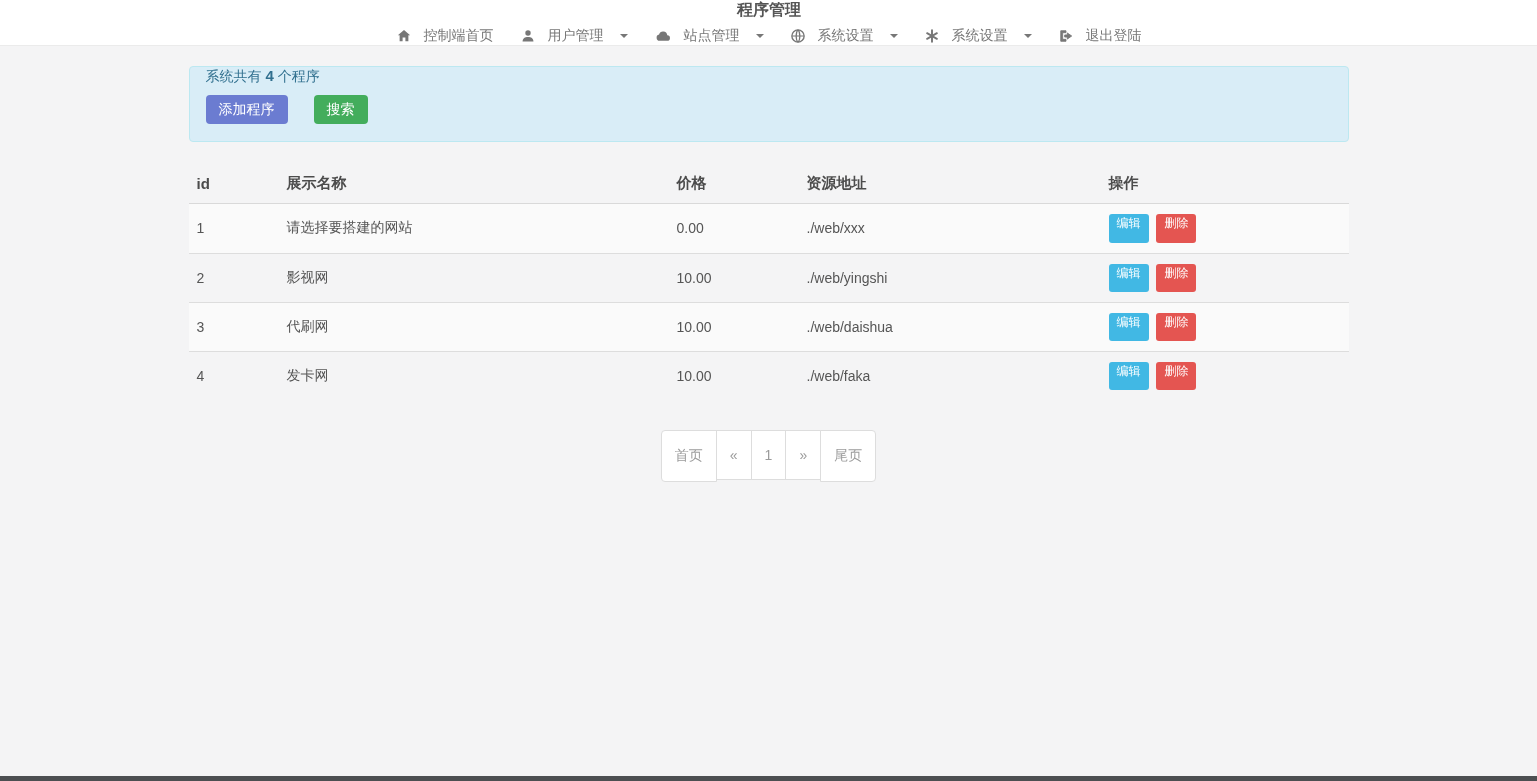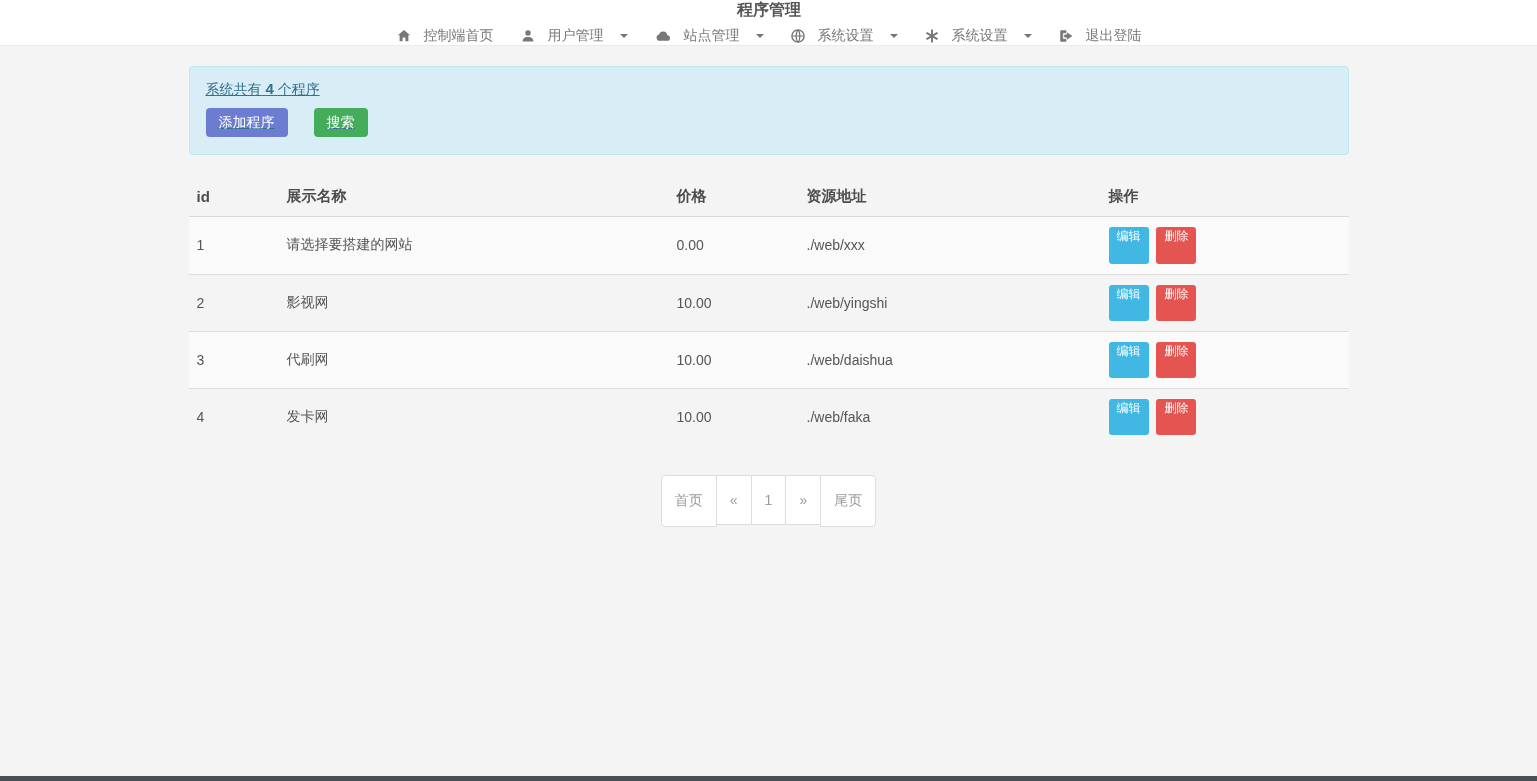--- a/index.html
+++ b/index.html
@@ -59,24 +59,23 @@
 
   
   .container { width: 1160px; margin: 0 auto; }
 
   
   .alert {
     margin-top: 20px;
     background: var(--alert-bg, #d9edf7);
     border: 1px solid var(--alert-border, #bce8f1);
     border-radius: 4px;
-    padding: 13px 16px 17px;
+    padding: 0 16px 17px;
     color: var(--alert-text, #31708f);
     font-size: 14px;
-    text-decoration: underline;
   }
   .alert .count { font-weight: bold; font-size: 15px; }
   .alert-buttons { margin-top: 9px; display: flex; gap: 26px; }
 
   .btn {
     display: inline-block;
     border: none;
     border-radius: 4px;
     color: #fff;
     font-size: 14px;
@@ -104,21 +103,21 @@
     border-bottom: 1px solid #d9d9d9;
   }
   td {
     padding: 10px 8px;
     border-top: 1px solid #dddddd;
     color: #555;
   }
   tbody tr:nth-child(odd) { background: #fafafa; }
   .btn-sm {
     font-size: 12px;
-    padding: 3px 8px 20px;
+    padding: 3px 8px 12px;
     border-radius: 3px;
     margin-right: 4px;
   }
   .btn-edit   { background: var(--edit-button, #41b8e4); }
   .btn-delete { background: var(--delete-button, #e45551); }
 
   
   .pagination-wrap { display: flex; justify-content: center; margin-top: 30px; }
   .pagination { display: inline-flex; list-style: none; margin: 0; padding: 0; }
   .pagination a {

